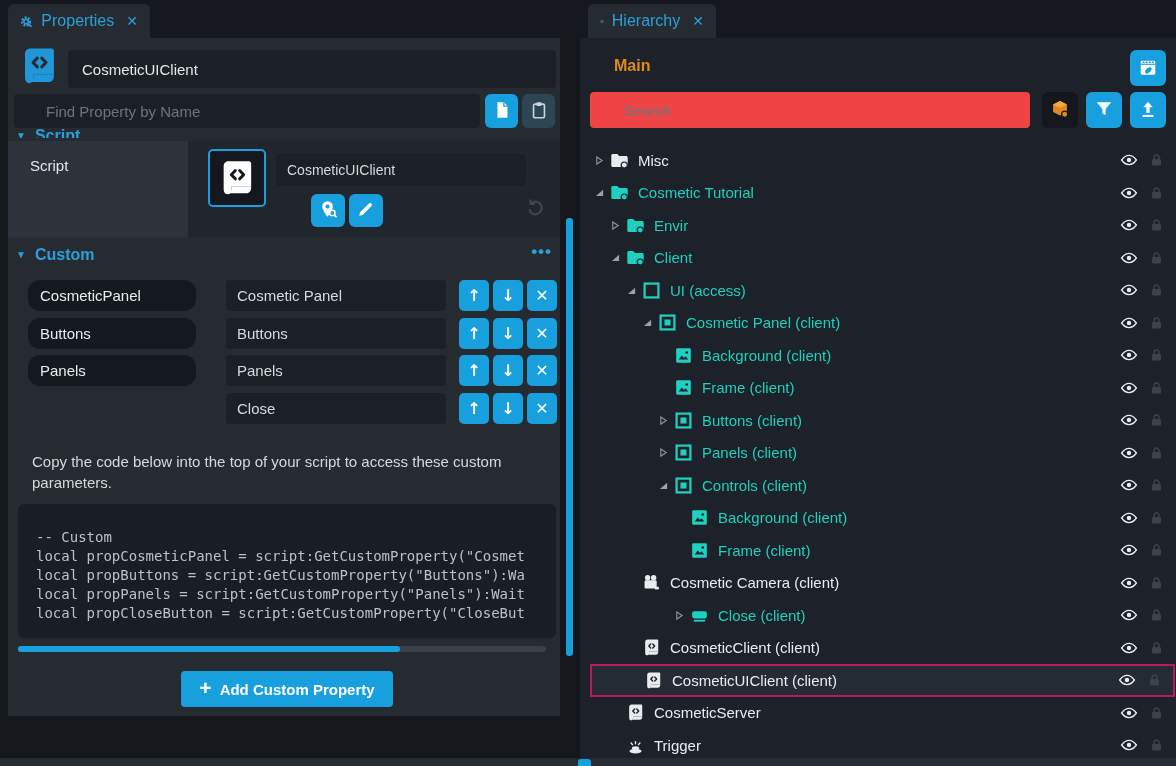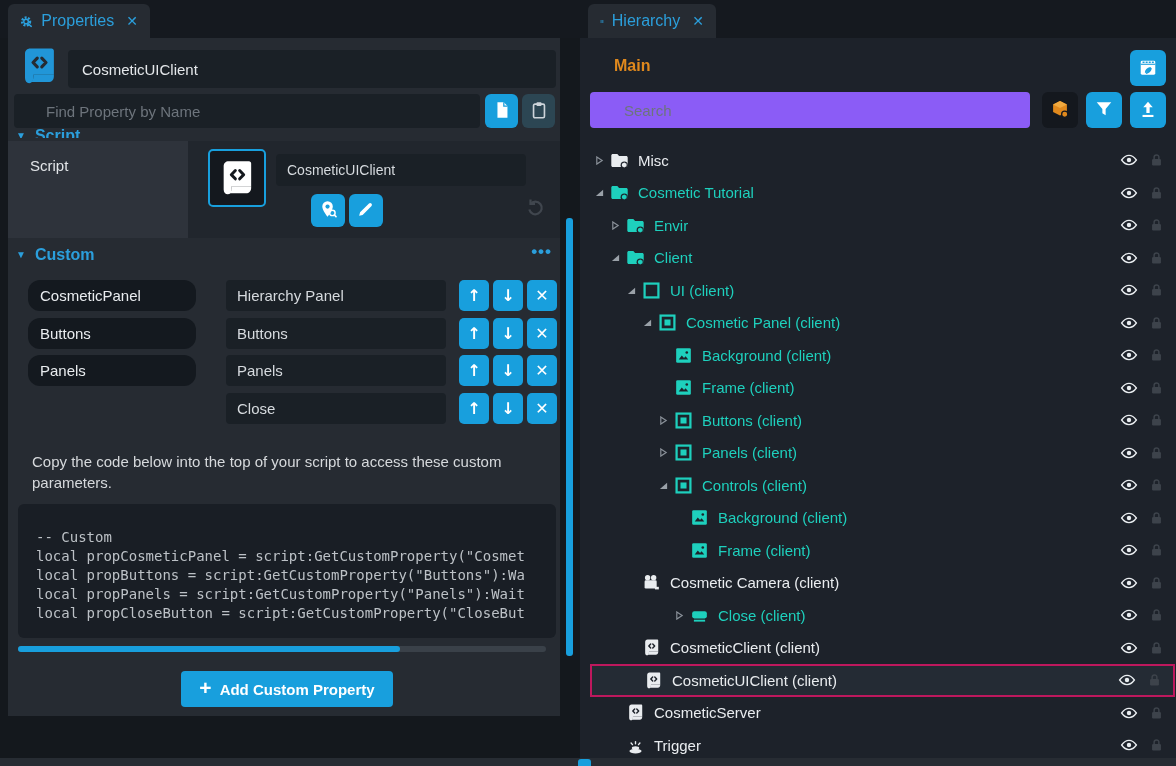--- a/index.html
+++ b/index.html
@@ -173,21 +173,21 @@
     </div>
 
     <div class="abs" style="left:8px;top:208px;width:536px;height:22px;">
       <span class="sechead"><span class="tri">▼</span><span>Custom</span></span>
       <span class="abs" style="right:0;top:-4px;color:#2b9fdc;font-weight:bold;font-size:17px;letter-spacing:1px;">•••</span>
     </div>
 
     <div id="custom-rows">
   <div class="cp-row" style="top: 242px;">
     <div class="namebox cp-name">CosmeticPanel</div>
-    <div class="readfield cp-value">Hierarchy Panel</div>
+    <div class="readfield cp-value">Cosmetic Panel</div>
     <button class="rowbtn b1">↑</button>
     <button class="rowbtn b2">↓</button>
     <button class="rowbtn b3">✕</button>
   </div>
 
   <div class="cp-row" style="top: 280px;">
     <div class="namebox cp-name">Buttons</div>
     <div class="readfield cp-value">Buttons</div>
     <button class="rowbtn b1">↑</button>
     <button class="rowbtn b2">↓</button>
@@ -242,21 +242,21 @@
             <path d="M7.5 17c.4-3 2.2-5.2 6-6l1.7 1.7c-.9 3.8-3.2 5.5-6.1 5.9l-.7-.9 2.9-3.1-3.2 2.9z" fill="#189fdd"></path>
           </svg></span>
     </button>
 
     <span class="abs" style="left:22px;top:63px;width:18px;height:18px;color:#2196d8;">
       <svg viewBox="0 0 22 22" width="18" height="18">
           <circle cx="9.5" cy="9.5" r="5.2" fill="none" stroke="currentColor" stroke-width="2.2"></circle>
           <path d="M13.5 13.5l5 5" stroke="currentColor" stroke-width="2.4" stroke-linecap="round"></path>
         </svg>
     </span>
-    <input class="abs field" style="left: 10px; top: 54px; width: 440px; height: 36px; padding-left: 34px; background: #8b5cf6;" placeholder="Search">
+    <input class="abs field" style="left: 10px; top: 54px; width: 440px; height: 36px; padding-left: 34px; background: #ef4444;" placeholder="Search">
 
     <button class="abs iconbtn" style="left:462px;top:54px;width:36px;height:36px;background:#14181e;">
       <span><svg viewBox="0 0 22 22" width="22" height="22">
             <path d="M11 2.2l7.6 3.8v8.4L11 18.2 3.4 14.4V6z" fill="#e0891d"></path>
             <path d="M11 2.2l7.6 3.8L11 9.8 3.4 6z" fill="#f0a93e"></path>
             <circle cx="16.2" cy="16.8" r="3.4" fill="#e0891d" stroke="#14181e" stroke-width="1.4"></circle>
           </svg></span>
     </button>
     <button class="abs iconbtn blue" style="left:506px;top:54px;width:36px;height:36px;">
       <span><svg viewBox="0 0 22 22" width="19" height="19">
@@ -392,21 +392,21 @@
     <span class="expander">
             <svg viewBox="0 0 10 10" width="9" height="9">
               <path d="M9 2L9 9L1 9Z" fill="#9aa1a8"></path>
             </svg>
           </span>
     <span class="node-icon teal">
             <svg viewBox="0 0 22 22">
               <rect x="3" y="3" width="16" height="16" fill="none" stroke="currentColor" stroke-width="2.6"></rect>
             </svg>
           </span>
-    <span class="node-label teal">UI (client)</span>
+    <span class="node-label teal">UI (access)</span>
     <span class="row-eye">
       <svg viewBox="0 0 22 22">
               <path d="M2 11c5.5-7.5 12.5-7.5 18 0-5.5 7.5-12.5 7.5-18 0z" fill="none" stroke="currentColor" stroke-width="1.7"></path>
               <circle cx="11" cy="11" r="2.7" fill="currentColor"></circle>
             </svg>
     </span>
     <span class="row-lock">
       <svg viewBox="0 0 22 22">
               <rect x="4.5" y="9.5" width="13" height="9.5" rx="1.8" fill="currentColor"></rect>
               <path d="M7.5 9.5V7a3.5 3.5 0 0 1 7 0v2.5" fill="none" stroke="currentColor" stroke-width="2.2"></path>

